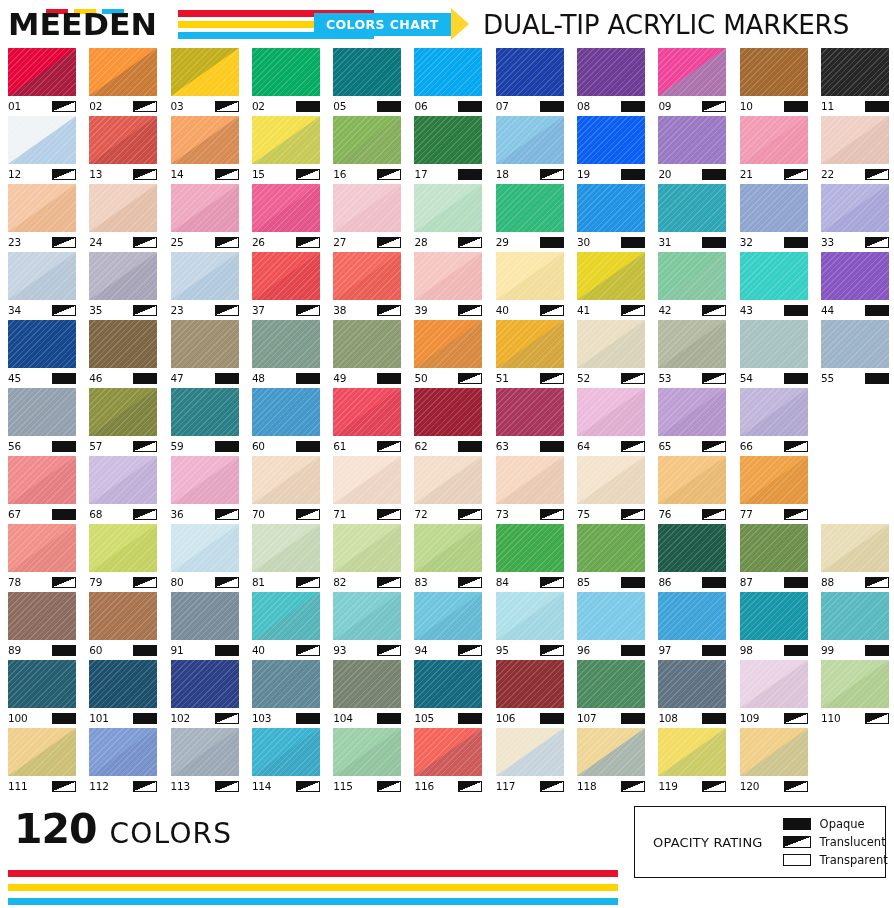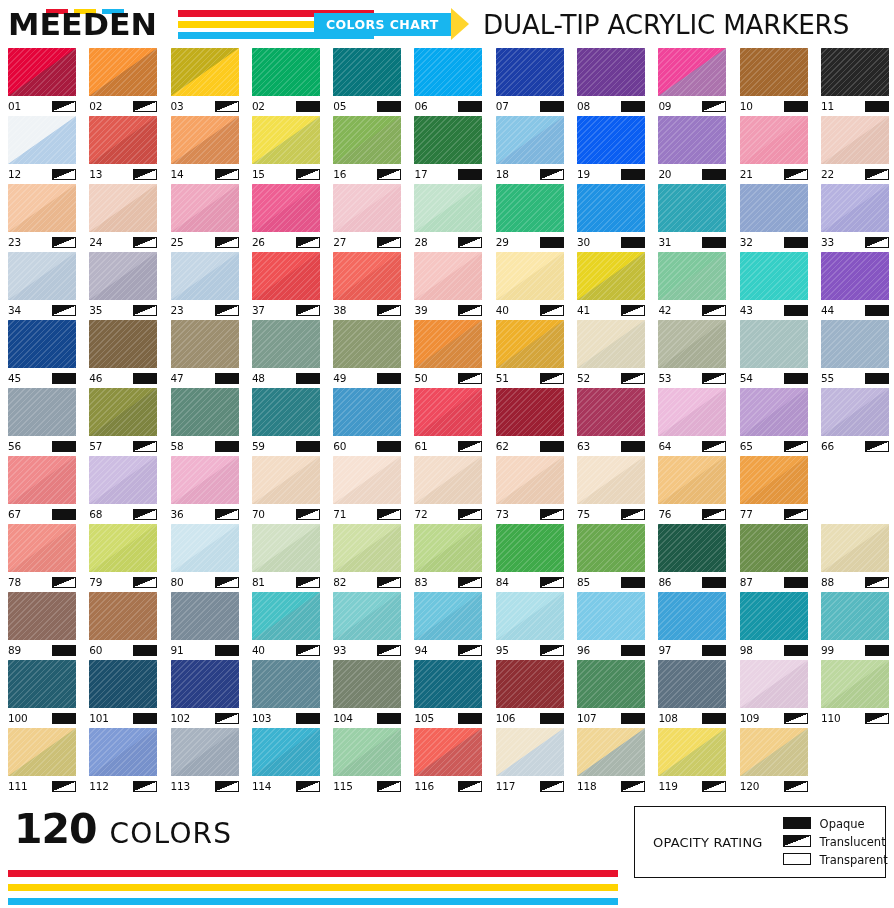--- a/index.html
+++ b/index.html
@@ -228,20 +228,21 @@
     color: #111;
     white-space: nowrap;
   }
   .legend-items {
     display: flex;
     flex-direction: column;
     gap: 4px;
   }
   .legend-row {
     display: flex;
+    align-items: center;
     gap: 9px;
   }
   .legend-row .op { width: 28px; height: 12px; }
   .legend-label {
     font-family: "DejaVu Sans", sans-serif;
     font-size: 11.5px;
     color: #111;
     white-space: nowrap;
   }
 </style>
@@ -906,31 +907,20 @@
           <div class="sw-tri" style="background: linear-gradient(to left top, rgb(126, 132, 64) 0px, rgb(126, 132, 64) 49.5%, transparent 50.5%, transparent 100%);"></div>
           <div class="sw-texture"></div>
         </div>
         <div class="meta">
           <span class="num">57</span>
           <span class="op translucent"></span>
         </div>
       </div>
       <div class="cell">
         <div class="swatch">
-          <div class="sw-base" style="background: rgb(94, 138, 123);"></div>
-          <div class="sw-tri" style="background: linear-gradient(to left top, rgb(94, 138, 123) 0px, rgb(94, 138, 123) 49.5%, transparent 50.5%, transparent 100%);"></div>
-          <div class="sw-texture"></div>
-        </div>
-        <div class="meta">
-          <span class="num">58</span>
-          <span class="op opaque"></span>
-        </div>
-      </div>
-      <div class="cell">
-        <div class="swatch">
           <div class="sw-base" style="background: rgb(43, 127, 134);"></div>
           <div class="sw-tri" style="background: linear-gradient(to left top, rgb(43, 127, 134) 0px, rgb(43, 127, 134) 49.5%, transparent 50.5%, transparent 100%);"></div>
           <div class="sw-texture"></div>
         </div>
         <div class="meta">
           <span class="num">59</span>
           <span class="op opaque"></span>
         </div>
       </div>
       <div class="cell">

